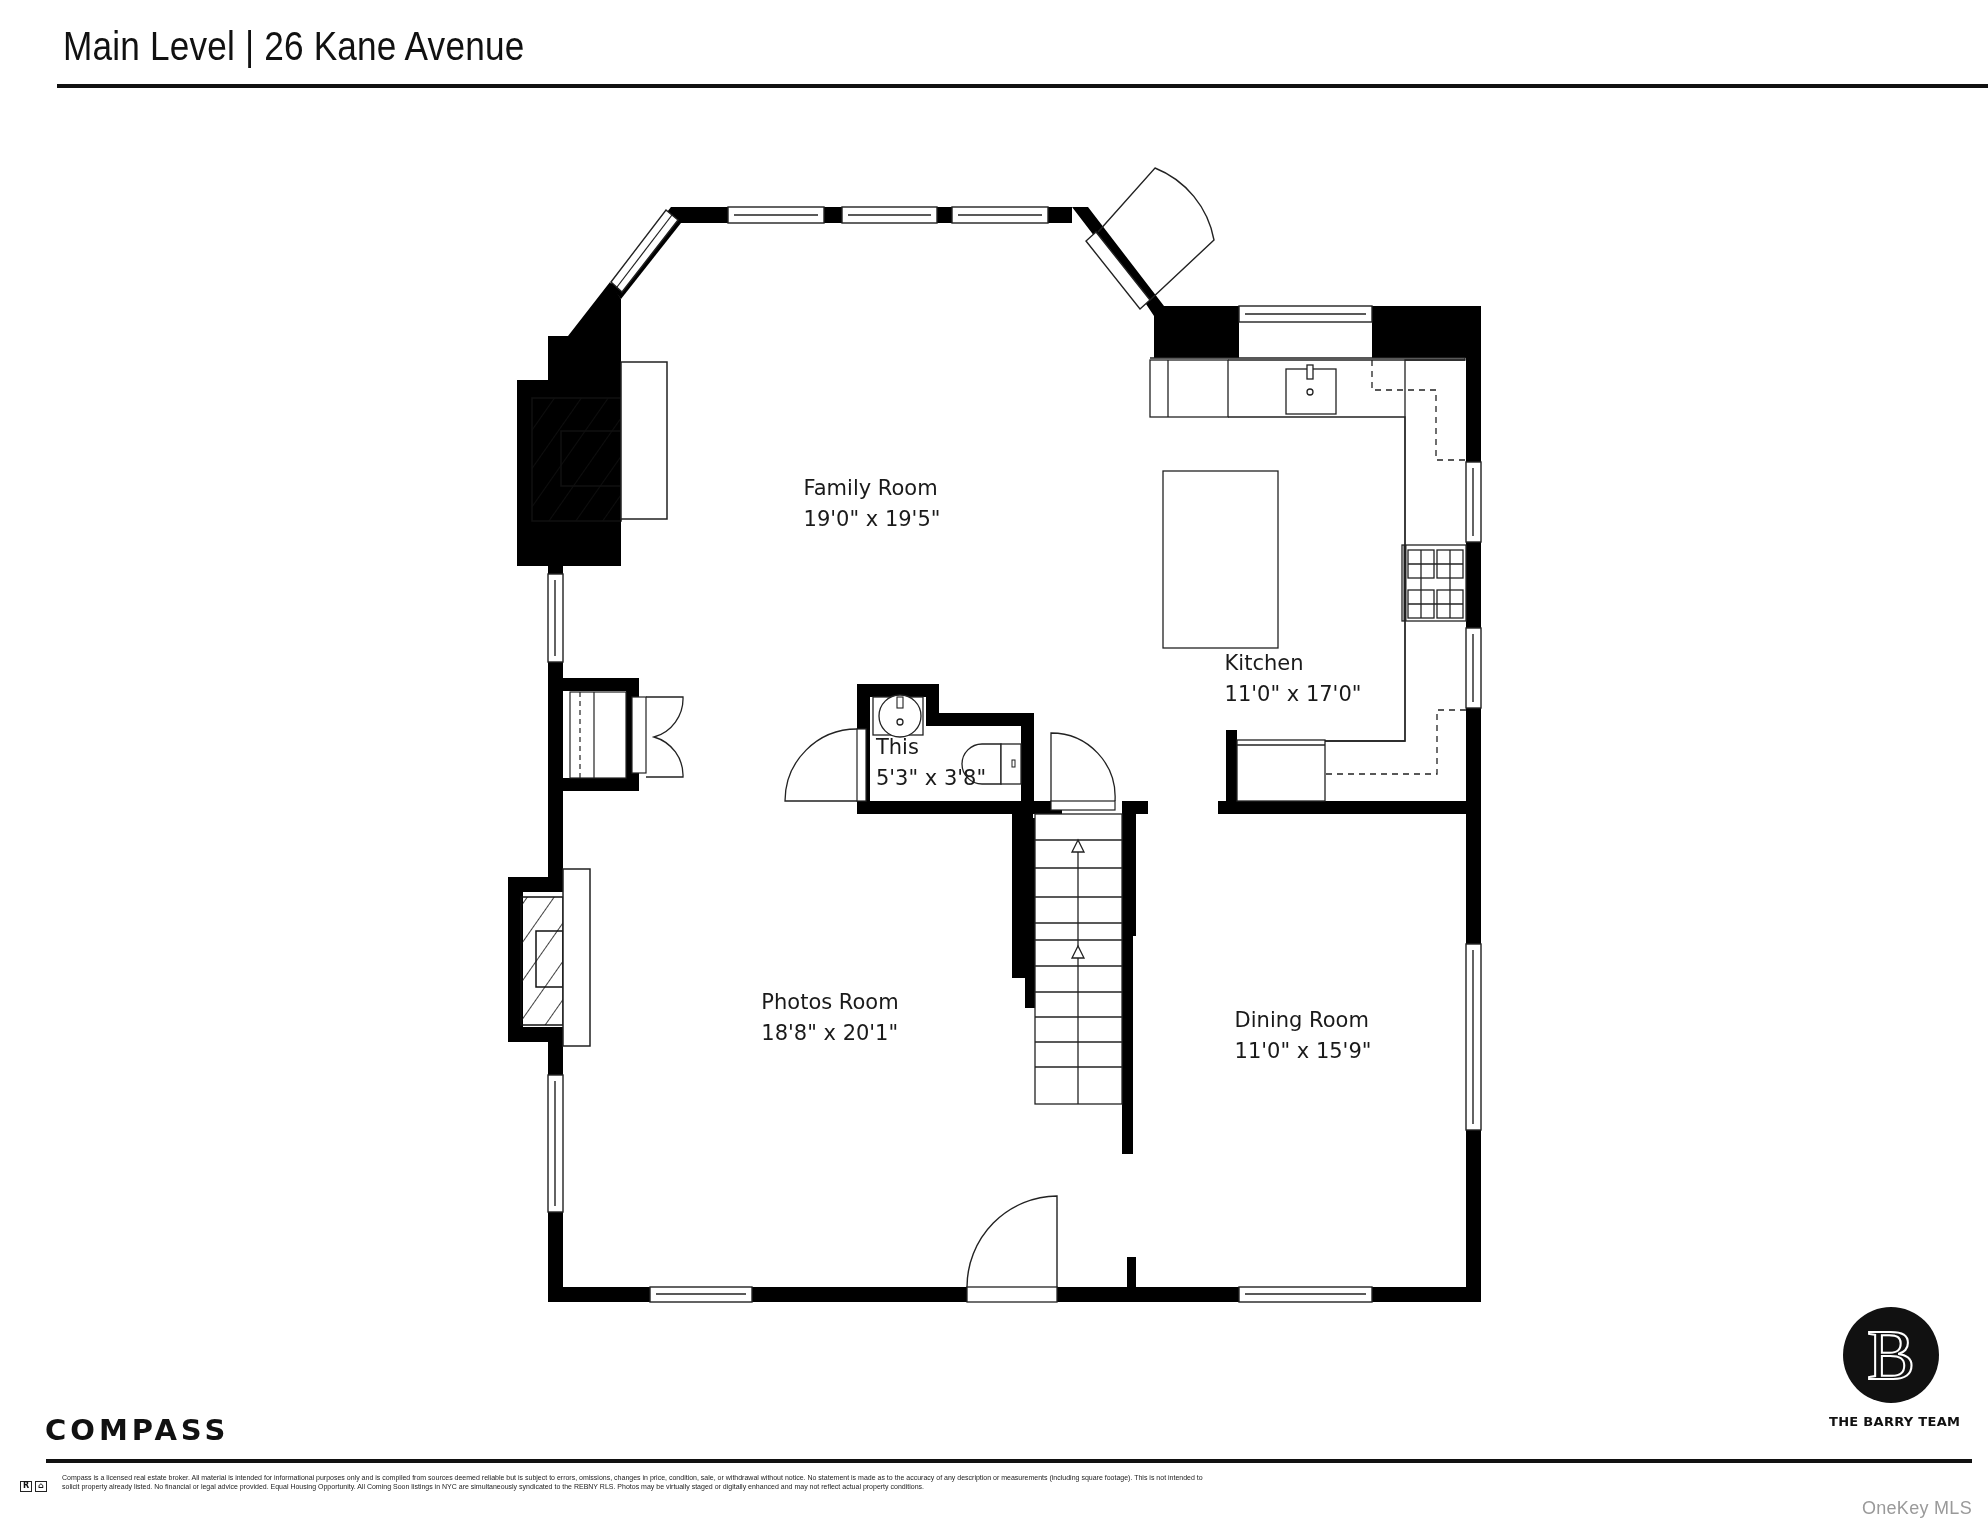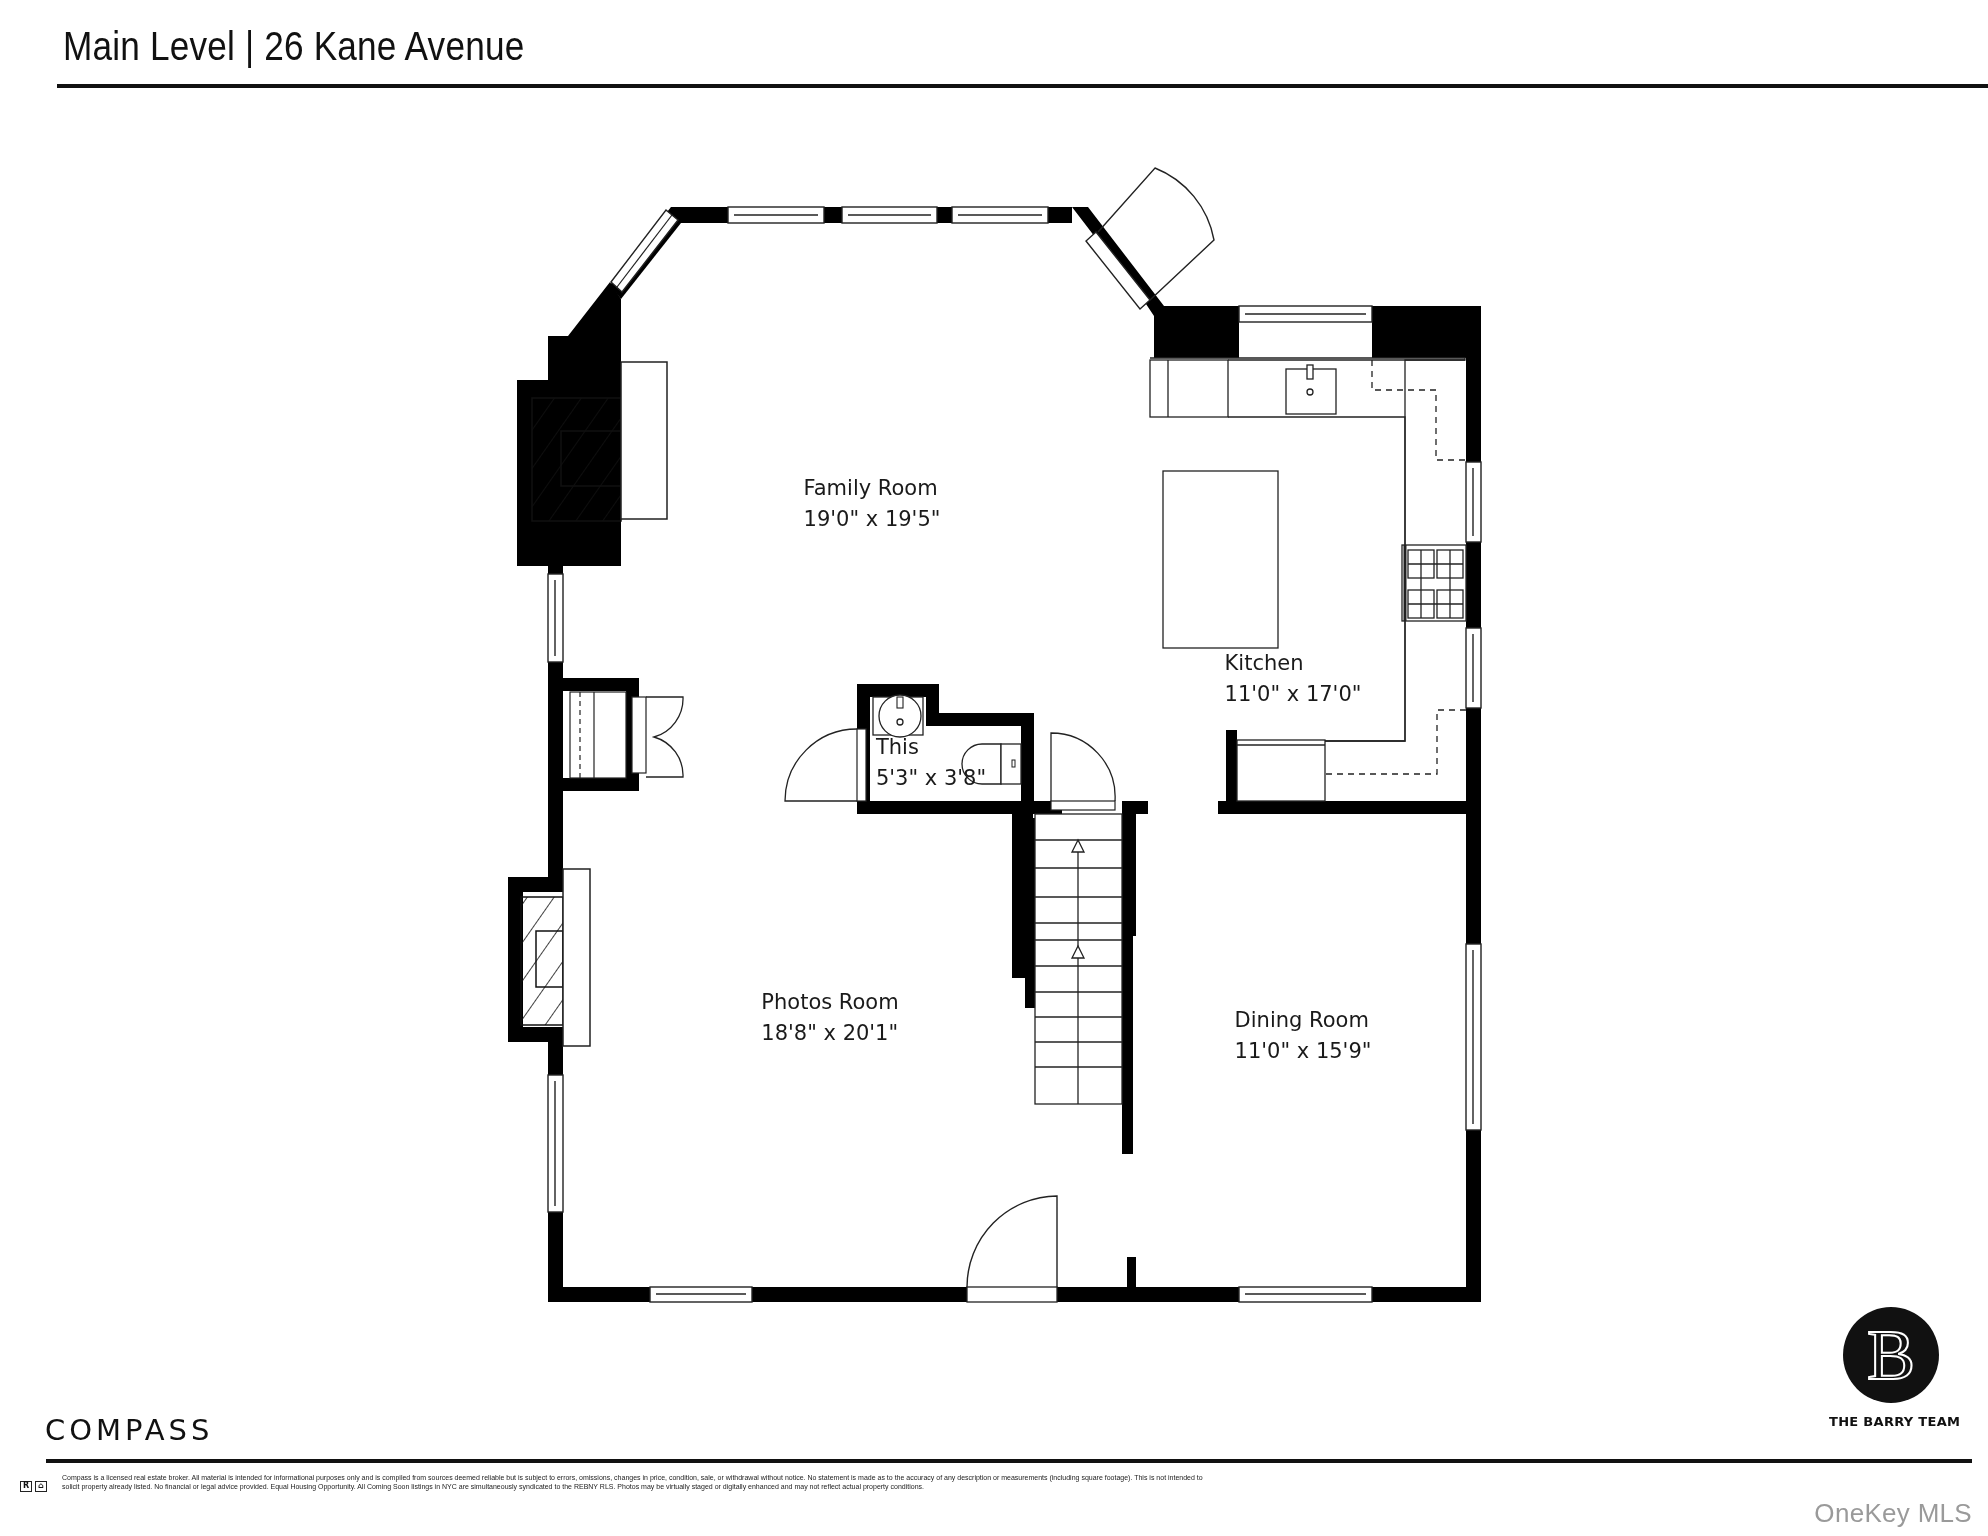--- a/index.html
+++ b/index.html
@@ -1,29 +1,29 @@
 <!DOCTYPE html>
 <html><head>
 <meta charset="utf-8">
 <style>
   html, body { margin: 0; padding: 0; background: #ffffff; }
   body { width: 1988px; height: 1536px; position: relative; overflow: hidden; font-family: "DejaVu Sans", sans-serif; color: #111; }
   .title { position: absolute; left: 63px; top: 24px; font-family: "Liberation Sans", sans-serif; font-size: 40px; font-weight: 400; letter-spacing: 0.2px; color: #111; transform: scaleX(0.88); transform-origin: left top; white-space: nowrap; }
   .rule-top { position: absolute; left: 57px; top: 84px; width: 1931px; height: 4px; background: #111; }
   .plan { position: absolute; left: 0; top: 0; width: 1988px; height: 1536px; }
   .room-label { position: absolute; font-family: "DejaVu Sans", sans-serif; font-size: 21px; line-height: 31px; color: #1a1a1a; white-space: nowrap; transform: translateX(-50%); }
-  .compass { position: absolute; left: 45px; top: 1413px; font-family: "DejaVu Sans", sans-serif; font-size: 29px; letter-spacing: 4px; font-weight: 400; color: #111; }
+  .compass { position: absolute; left: 45px; top: 1413px; font-family: "DejaVu Sans", sans-serif; font-size: 29px; letter-spacing: 4px; font-weight: 700; color: #111; }
   .rule-bottom { position: absolute; left: 46px; top: 1459px; width: 1926px; height: 4px; background: #111; }
   .barry-logo { position: absolute; left: 1843px; top: 1307px; width: 96px; height: 96px; border-radius: 50%; background: #111; }
   .barry-logo .b { position: absolute; left: 0; top: 8px; width: 96px; text-align: center; font-family: "Liberation Serif", serif; font-size: 72px; line-height: 80px; color: #111; -webkit-text-stroke: 2px #fff; }
   .barry-name { position: absolute; left: 1829px; top: 1414px; width: 124px; text-align: left; font-family: "DejaVu Sans", sans-serif; font-size: 13px; font-weight: 700; color: #111; white-space: nowrap; letter-spacing: 0.3px; }
   .disclaimer { position: absolute; left: 62px; top: 1473px; width: 1160px; font-family: "Liberation Sans", sans-serif; font-size: 7px; line-height: 9px; color: #222; }
   .fair-icons { position: absolute; left: 20px; top: 1481px; width: 30px; height: 14px; display: flex; gap: 3px; }
   .fair-icons span { display: inline-block; width: 12px; height: 11px; border: 1.5px solid #222; box-sizing: border-box; font-size: 8px; line-height: 8px; text-align: center; font-weight: 700; font-family: "DejaVu Sans", sans-serif; }
-  .mls { position: absolute; right: 16px; top: 1498px; font-family: "Liberation Sans", sans-serif; font-size: 26px; color: #9a9a9a; letter-spacing: 0.3px; }
+  .mls { position: absolute; right: 16px; top: 1498px; font-family: "Liberation Sans", sans-serif; font-size: 18px; color: #9a9a9a; letter-spacing: 0.3px; }
 </style>
 </head>
 <body>
 
 <div class="title">Main Level | 26 Kane Avenue</div>
 <div class="rule-top"></div>
 
 <svg class="plan" viewBox="0 0 1988 1536" xmlns="http://www.w3.org/2000/svg">
   <defs>
     <pattern id="hatch" patternUnits="userSpaceOnUse" width="22" height="22" patternTransform="rotate(35)">

